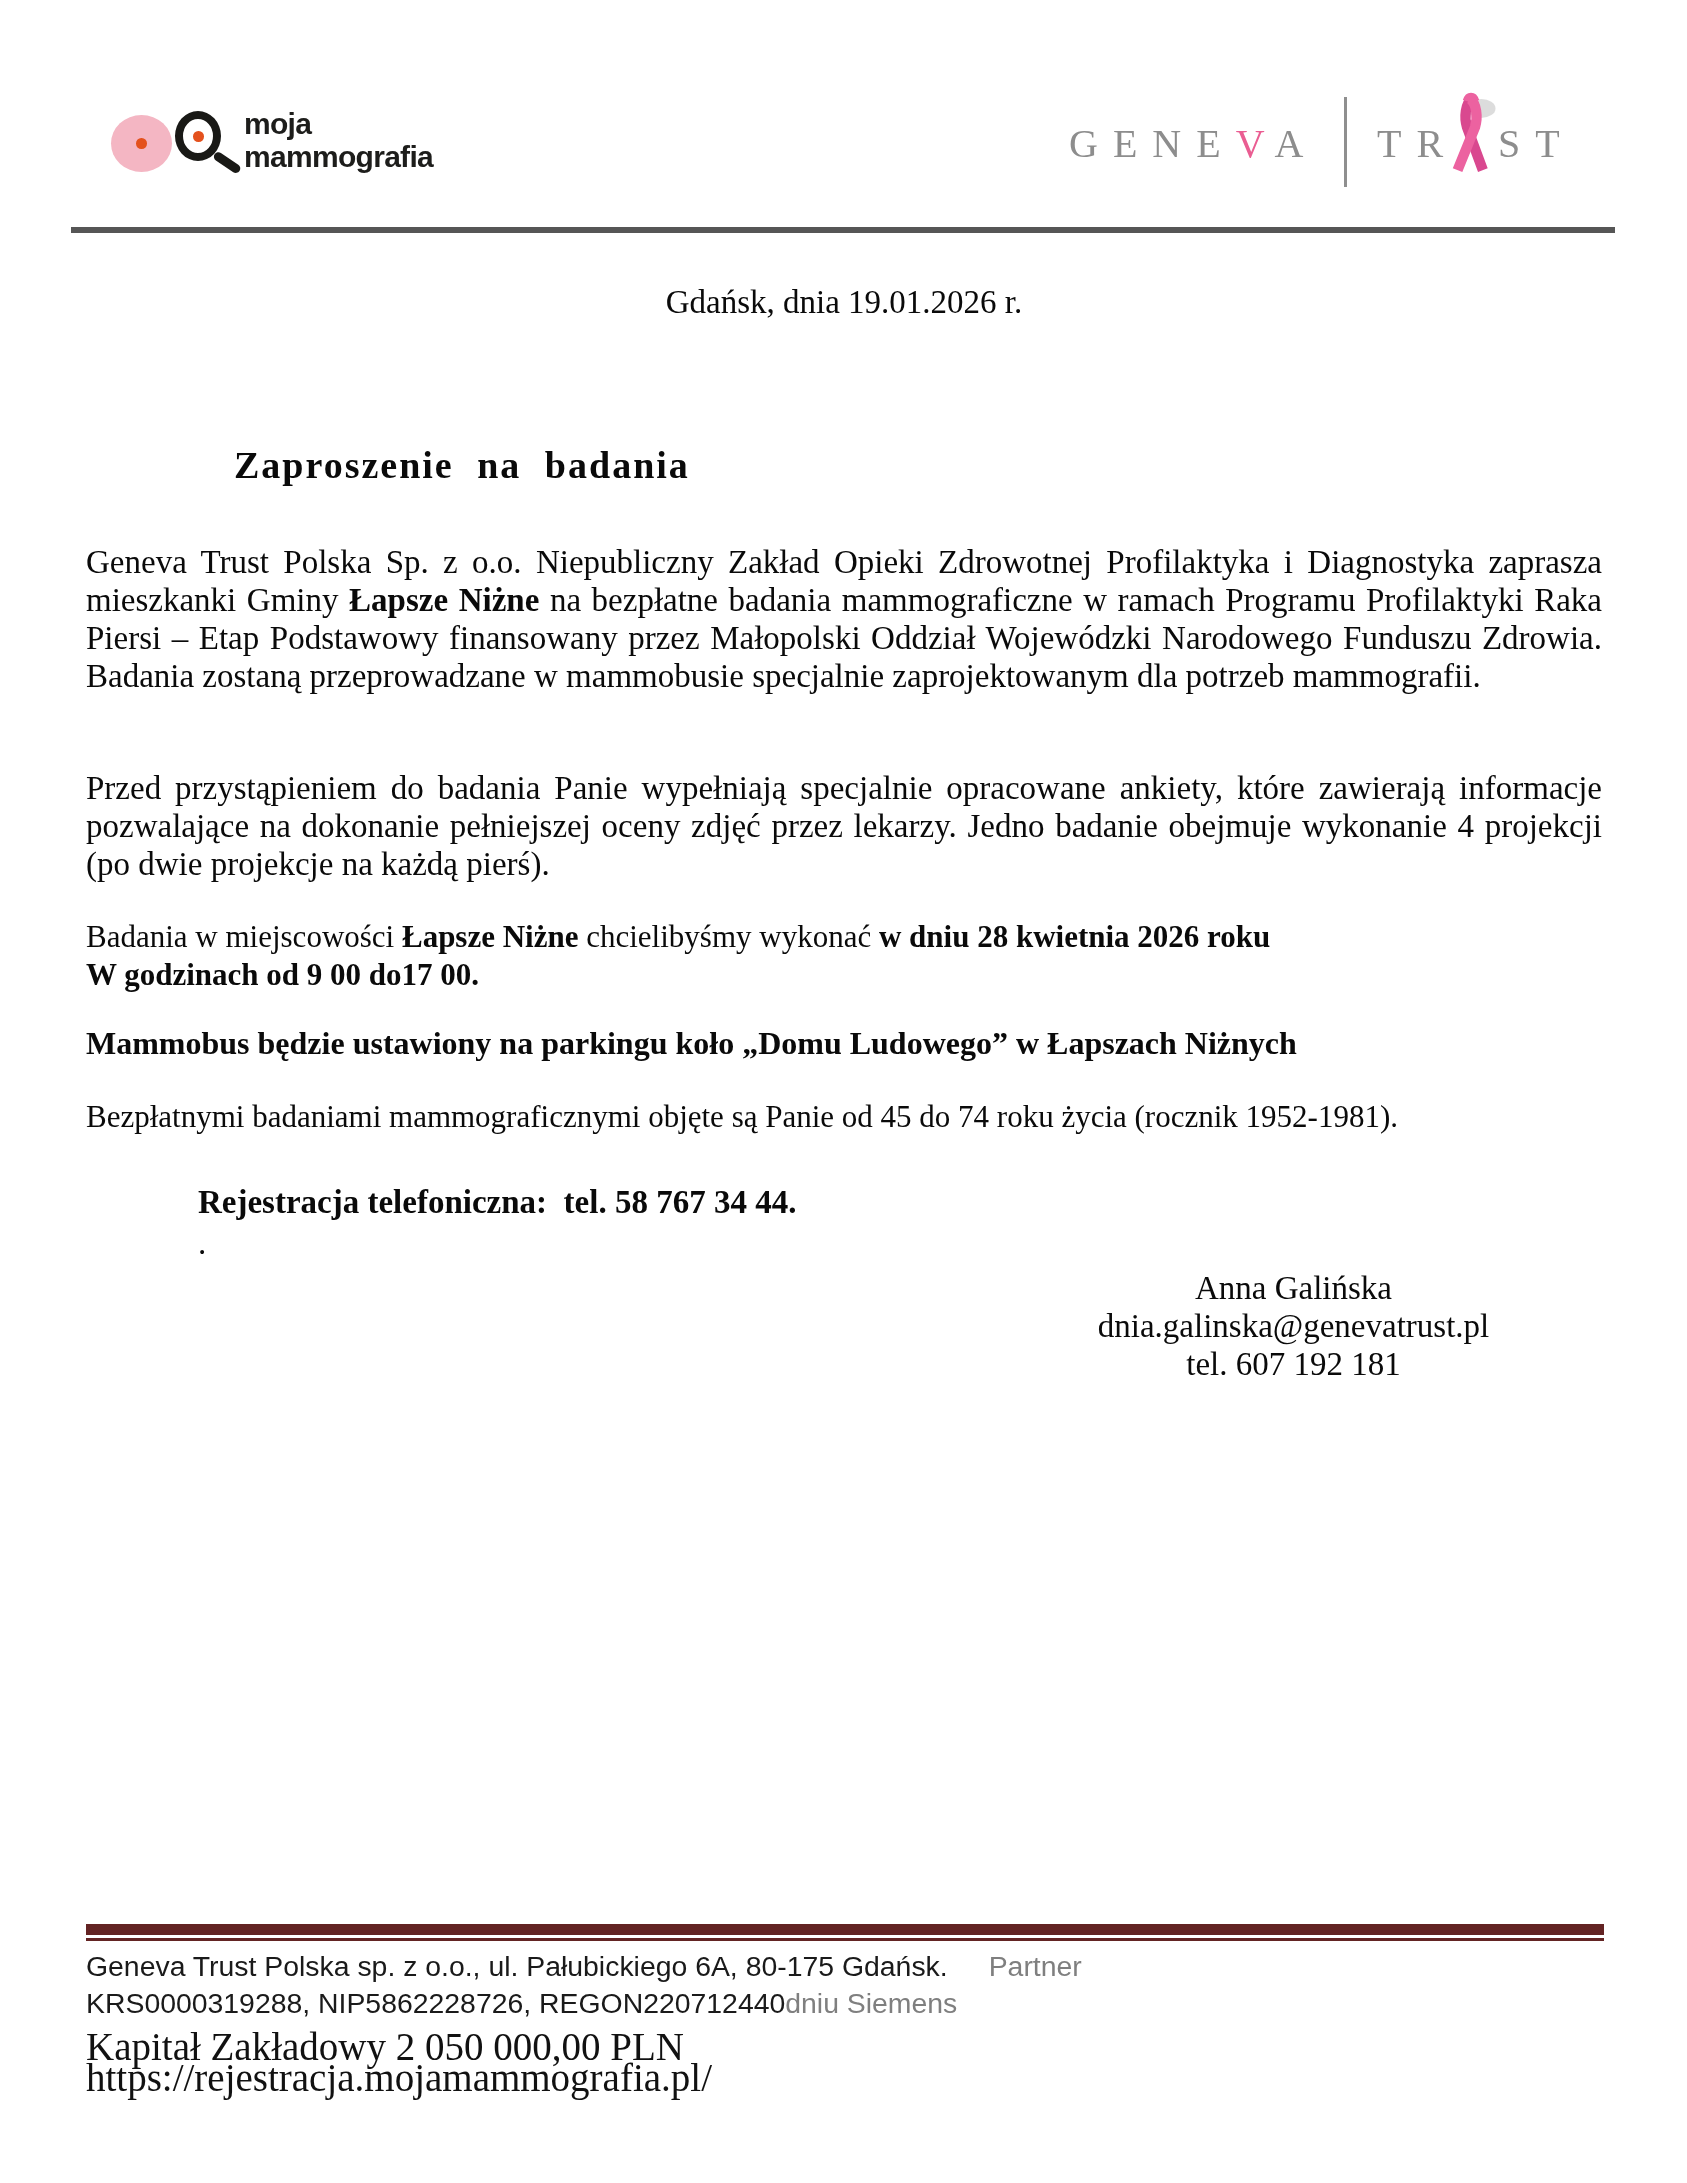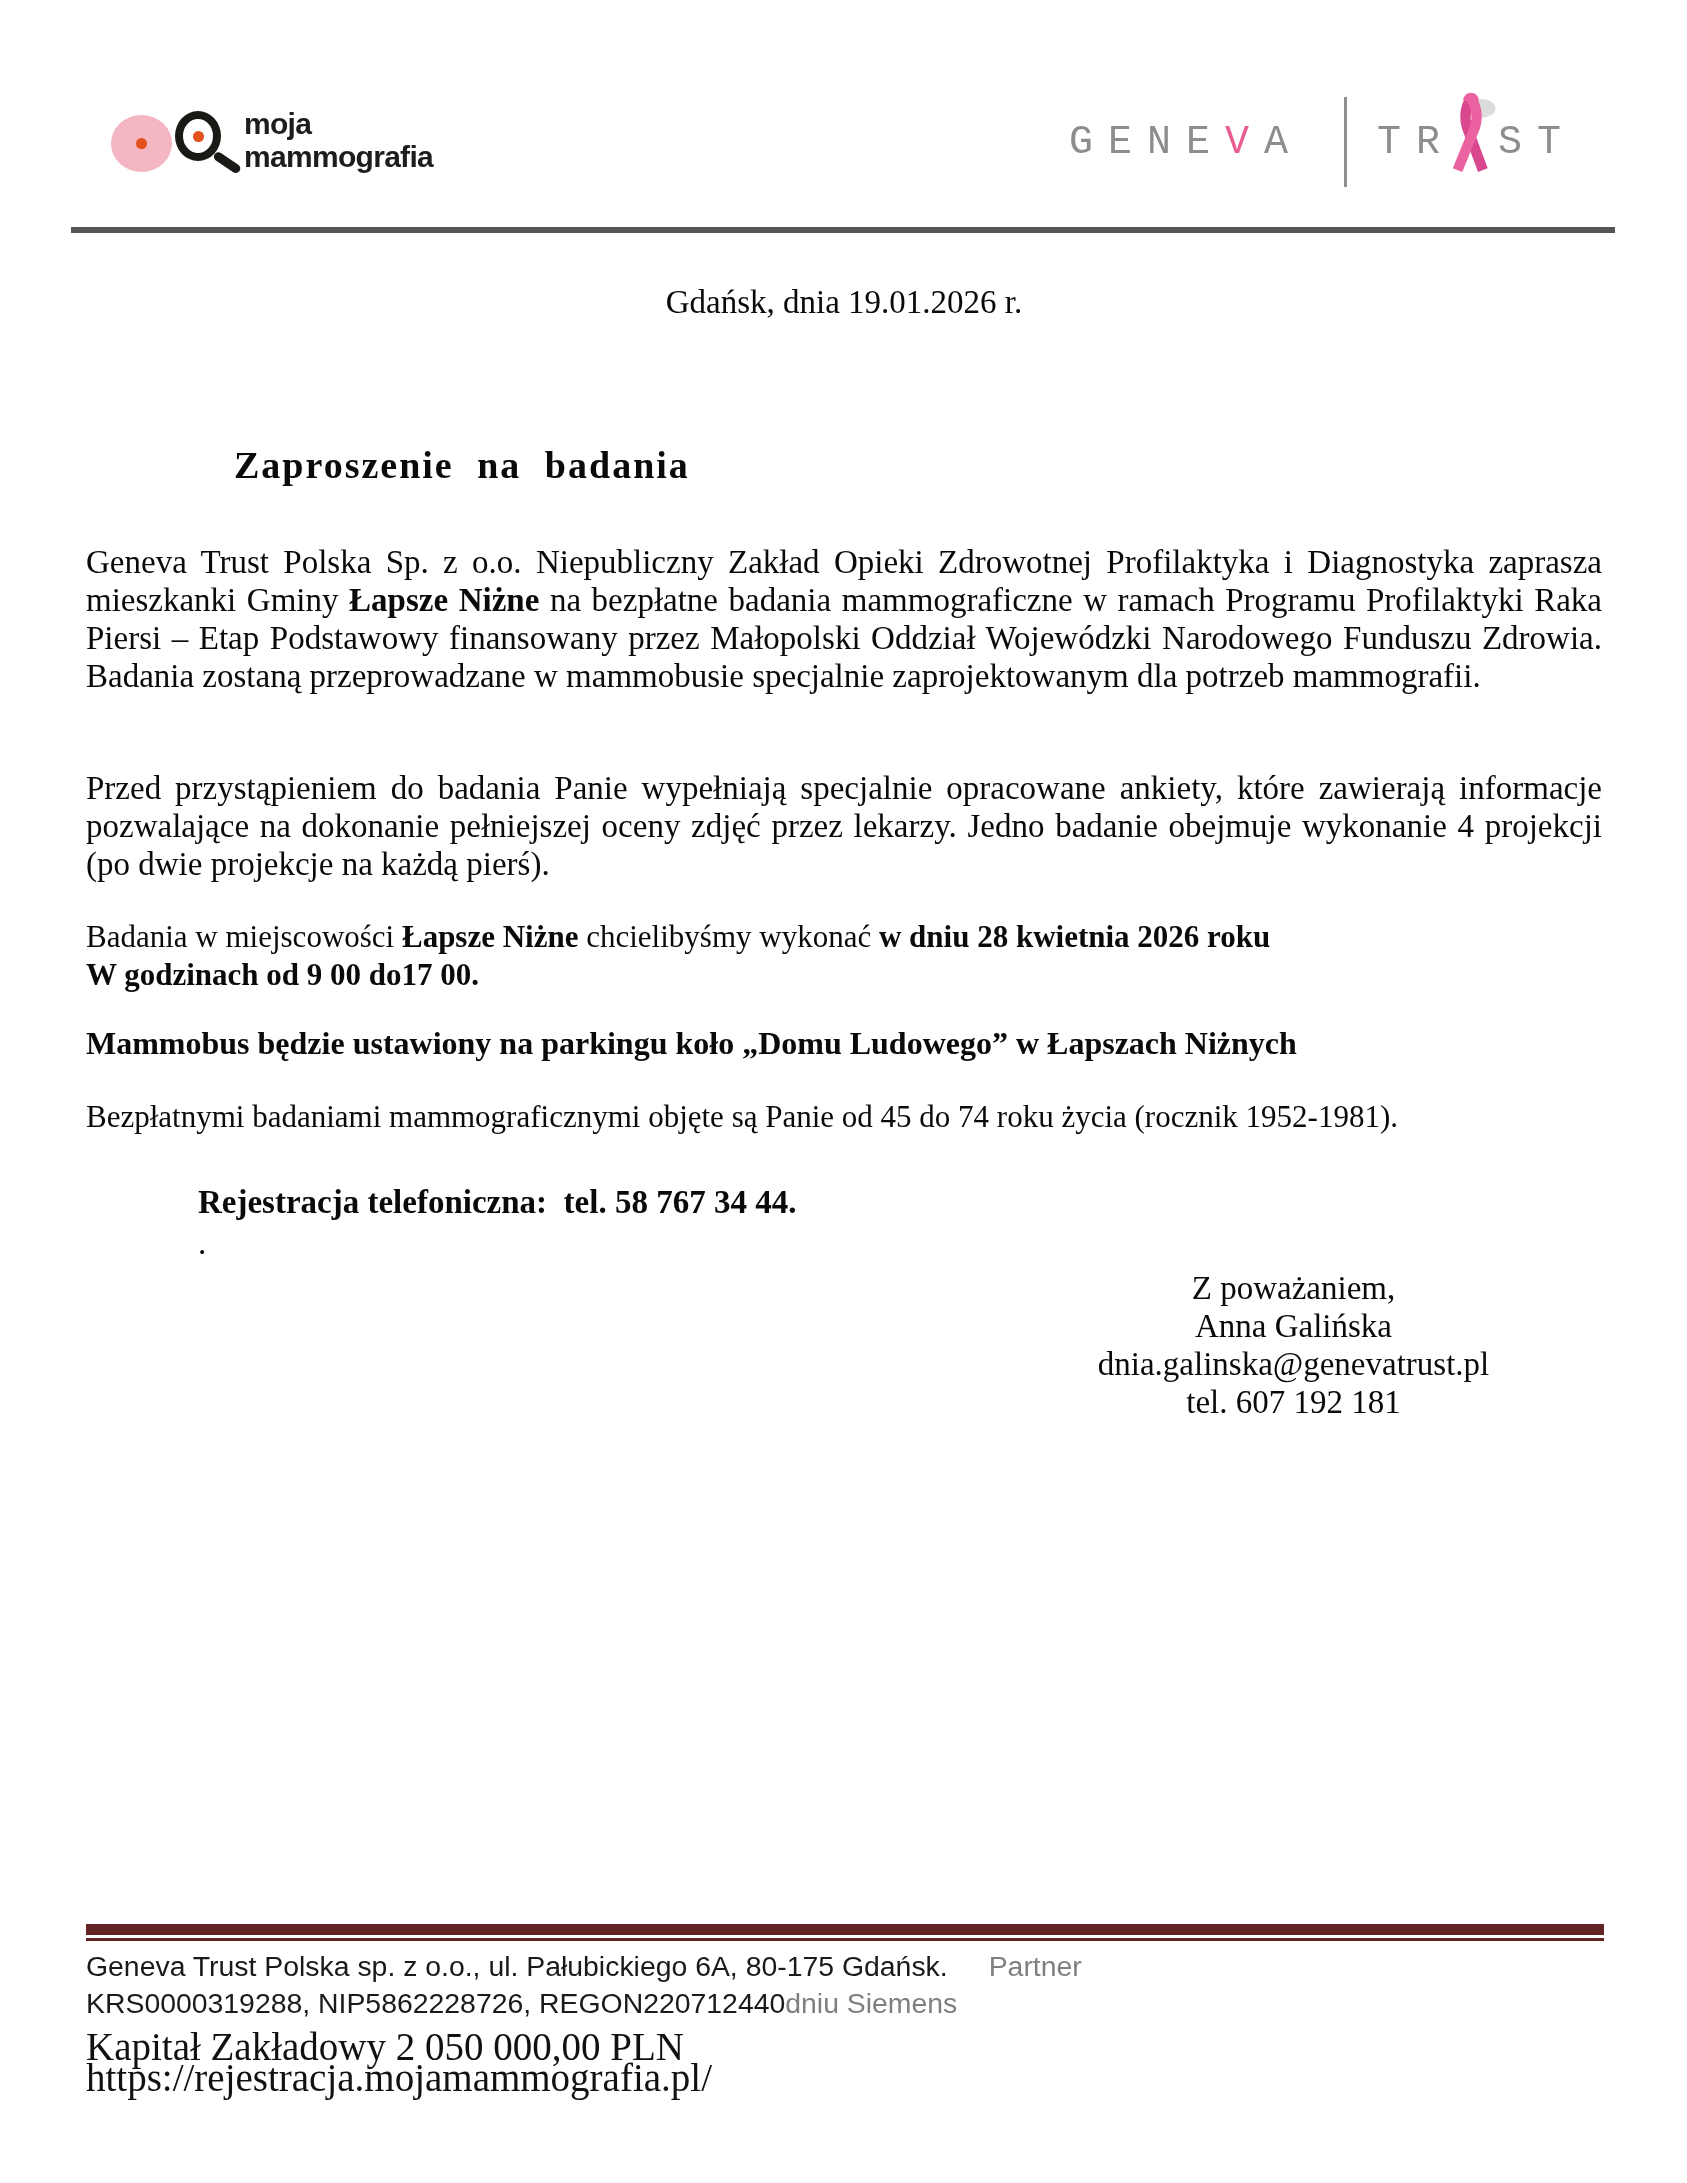--- a/index.html
+++ b/index.html
@@ -17,21 +17,21 @@
   .moja-ring { position:absolute; left:69px; top:5.3px; width:46px; height:50px;
     border:8.6px solid #191916; border-radius:50%; background:#fff; }
   .moja-dot { position:absolute; width:10.6px; height:10.6px; background:#e4511d; border-radius:50%; }
   .moja-handle { position:absolute; left:106px; top:52px; width:30px; height:9.3px;
     background:#191916; border-radius:5.3px; transform:rotate(34deg); }
   .moja-text { position:absolute; left:138px; top:1.3px;
     font-family:"Liberation Sans", sans-serif; font-weight:bold; font-size:30px;
     line-height:33px; color:#1d1d1b; letter-spacing:-0.7px; }
 
   #logo-geneva { left:1069px; top:86px; width:516px; height:112px;
-    font-family:Liberation Mono, monospace; }
+    font-family:Liberation Serif, serif; }
   .gen-word { position:absolute; top:34px; font-size:40px; color:#8d8d8d;
     letter-spacing:15px; font-weight:400; }
   .gen-accent { color:#ea5d92; }
   .gen-bar { position:absolute; left:275px; top:10.6px; width:3.3px; height:90px; background:#8f8f8f; }
   .gen-tr { position:absolute; left:308px; top:34px; font-size:40px; color:#8d8d8d; letter-spacing:15px; }
   .gen-st { position:absolute; left:429px; top:34px; font-size:40px; color:#8d8d8d; letter-spacing:15px; }
   .gen-ribbon { position:absolute; left:374px; top:5.3px; width:56px; height:87px; }
 
   
   #top-rule { left:71px; top:227px; width:1544px; height:6px; background:#565656; }
@@ -105,21 +105,20 @@
   <div id="para-1" class="abs para"><span>Geneva Trust Polska Sp. z o.o. Niepubliczny Zakład Opieki Zdrowotnej Profilaktyka i Diagnostyka  zaprasza mieszkanki Gminy </span><span style="font-weight: bold;">Łapsze Niżne</span><span> na bezpłatne badania mammograficzne w ramach Programu Profilaktyki Raka Piersi – Etap Podstawowy finansowany przez Małopolski Oddział Wojewódzki Narodowego Funduszu Zdrowia. Badania zostaną przeprowadzane w mammobusie specjalnie zaprojektowanym dla potrzeb mammografii.</span></div>
   <div id="para-2" class="abs para">Przed przystąpieniem do badania Panie wypełniają specjalnie opracowane ankiety, które zawierają informacje pozwalające na dokonanie pełniejszej oceny zdjęć przez lekarzy. Jedno badanie obejmuje wykonanie 4 projekcji (po dwie projekcje na każdą pierś).</div>
   <div id="para-3a" class="abs para"><span>Badania w miejscowości </span><span style="font-weight: bold;">Łapsze Niżne</span><span> chcielibyśmy wykonać </span><span style="font-weight: bold;">w dniu 28 kwietnia 2026 roku</span></div>
   <div id="para-3b" class="abs para">W godzinach od 9 00 do17 00.</div>
   <div id="para-4" class="abs para">Mammobus będzie ustawiony na parkingu koło „Domu Ludowego” w Łapszach Niżnych</div>
   <div id="para-5" class="abs para">Bezpłatnymi badaniami mammograficznymi objęte są Panie od 45 do 74 roku życia (rocznik 1952-1981).</div>
   <div id="para-6" class="abs">Rejestracja telefoniczna:  tel. 58 767 34 44.</div>
   <div id="dot-line" class="abs">.</div>
 
   <div id="signature" class="abs">
-    <div>Z poważaniem,</div>
     <div>Anna Galińska</div>
     <div>dnia.galinska@genevatrust.pl</div>
     <div>tel. 607 192 181</div>
   </div>
 
   <div class="abs footer-rule-thick" style="background: rgb(99, 36, 35);"></div>
   <div class="abs footer-rule-thin" style="background: rgb(99, 36, 35);"></div>
 
   <div id="footer-line1" class="abs footer-sans"><span>Geneva Trust Polska sp. z o.o., ul. Pałubickiego 6A, 80-175 Gdańsk.</span><span class="gray-txt gap-left">Partner</span></div>
 

